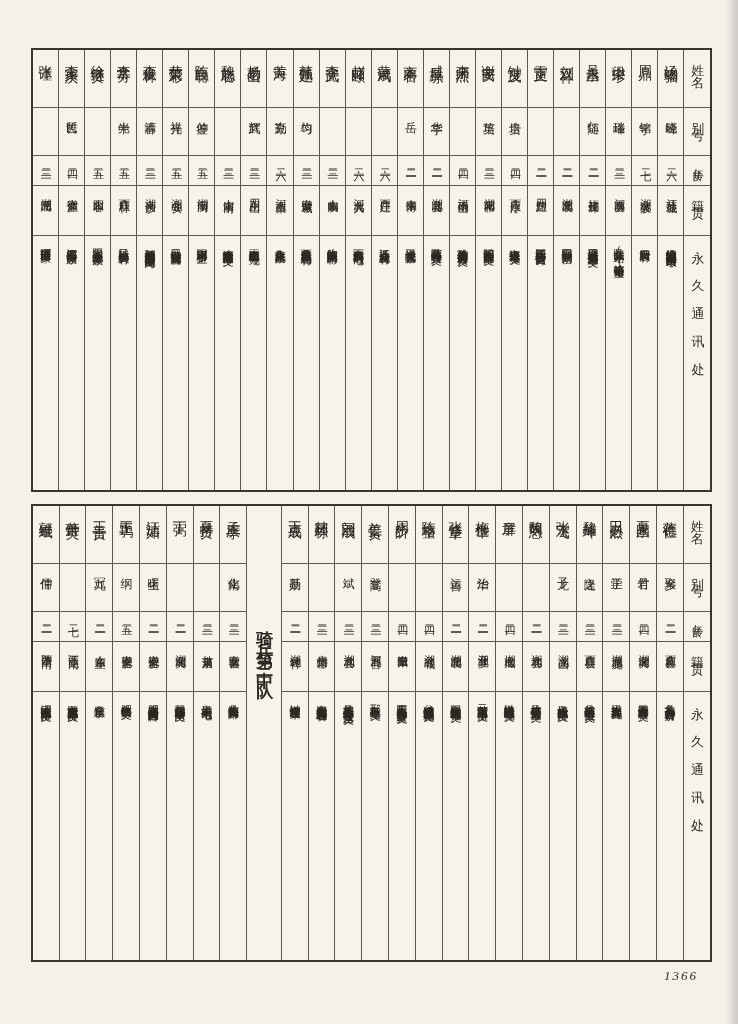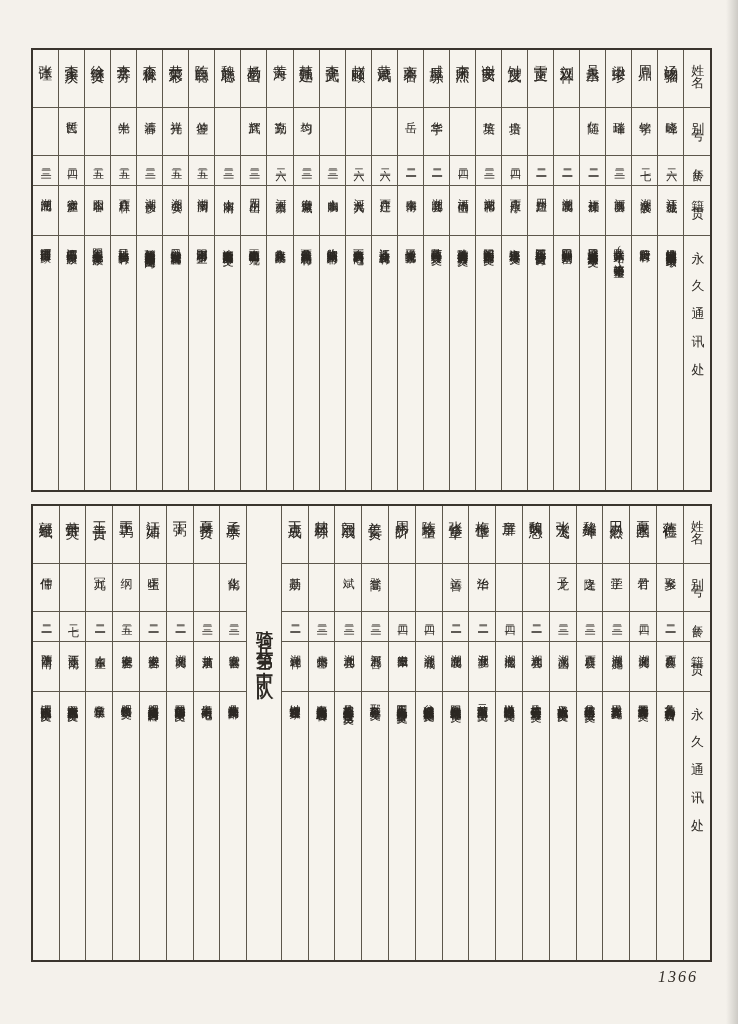--- a/index.html
+++ b/index.html
@@ -71,21 +71,21 @@
   .h-name .vtext    { font-size: 13px; letter-spacing: 11px; }
   .h-alias .vtext   { font-size: 13px; letter-spacing: 7px; }
   .h-age .vtext     { font-size: 11px; letter-spacing: 2px; }
   .h-native .vtext  { font-size: 13px; letter-spacing: 7px; }
   .h-address .vtext { font-size: 13px; letter-spacing: 28px; }
   .section-text {
     font-size: 17px; font-weight: bold; letter-spacing: 10px;
   }
   .page-number {
     position: absolute; right: 40px; top: 968px;
-    font-size: 16px; font-style: italic; letter-spacing: 2px;
+    font-size: 13px; font-style: italic; letter-spacing: 2px;
     color: #35302a;
   }
 </style>
 </head>
 <body>
 
 <div class="page">
   <div id="table-top" class="roster">
       <div class="col header-col">
         <div class="cell r-name h-name">

